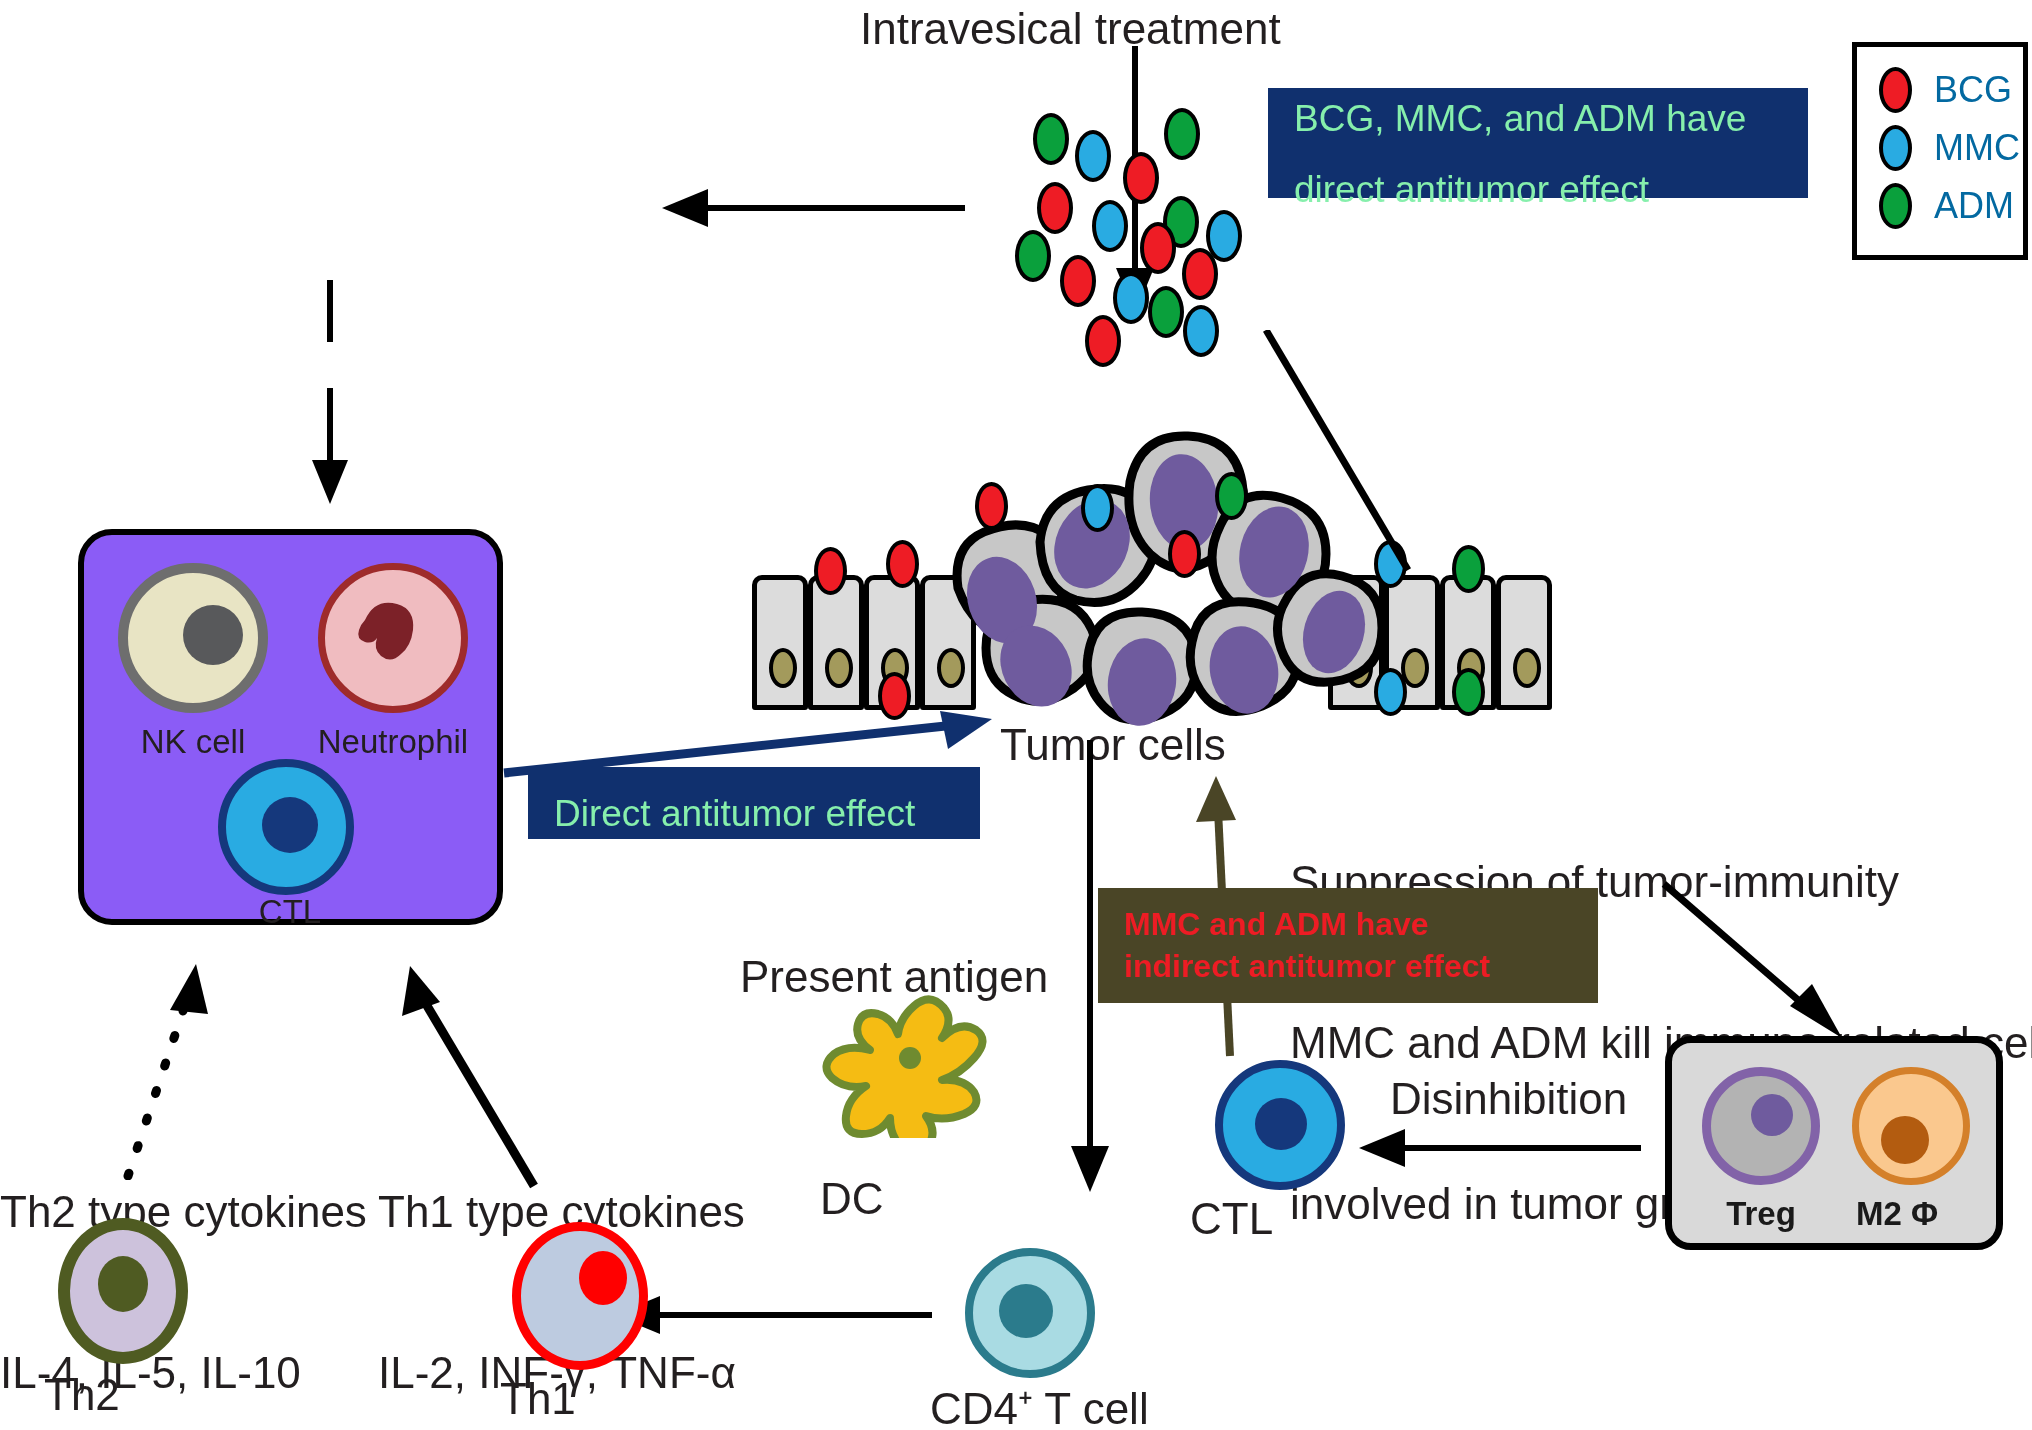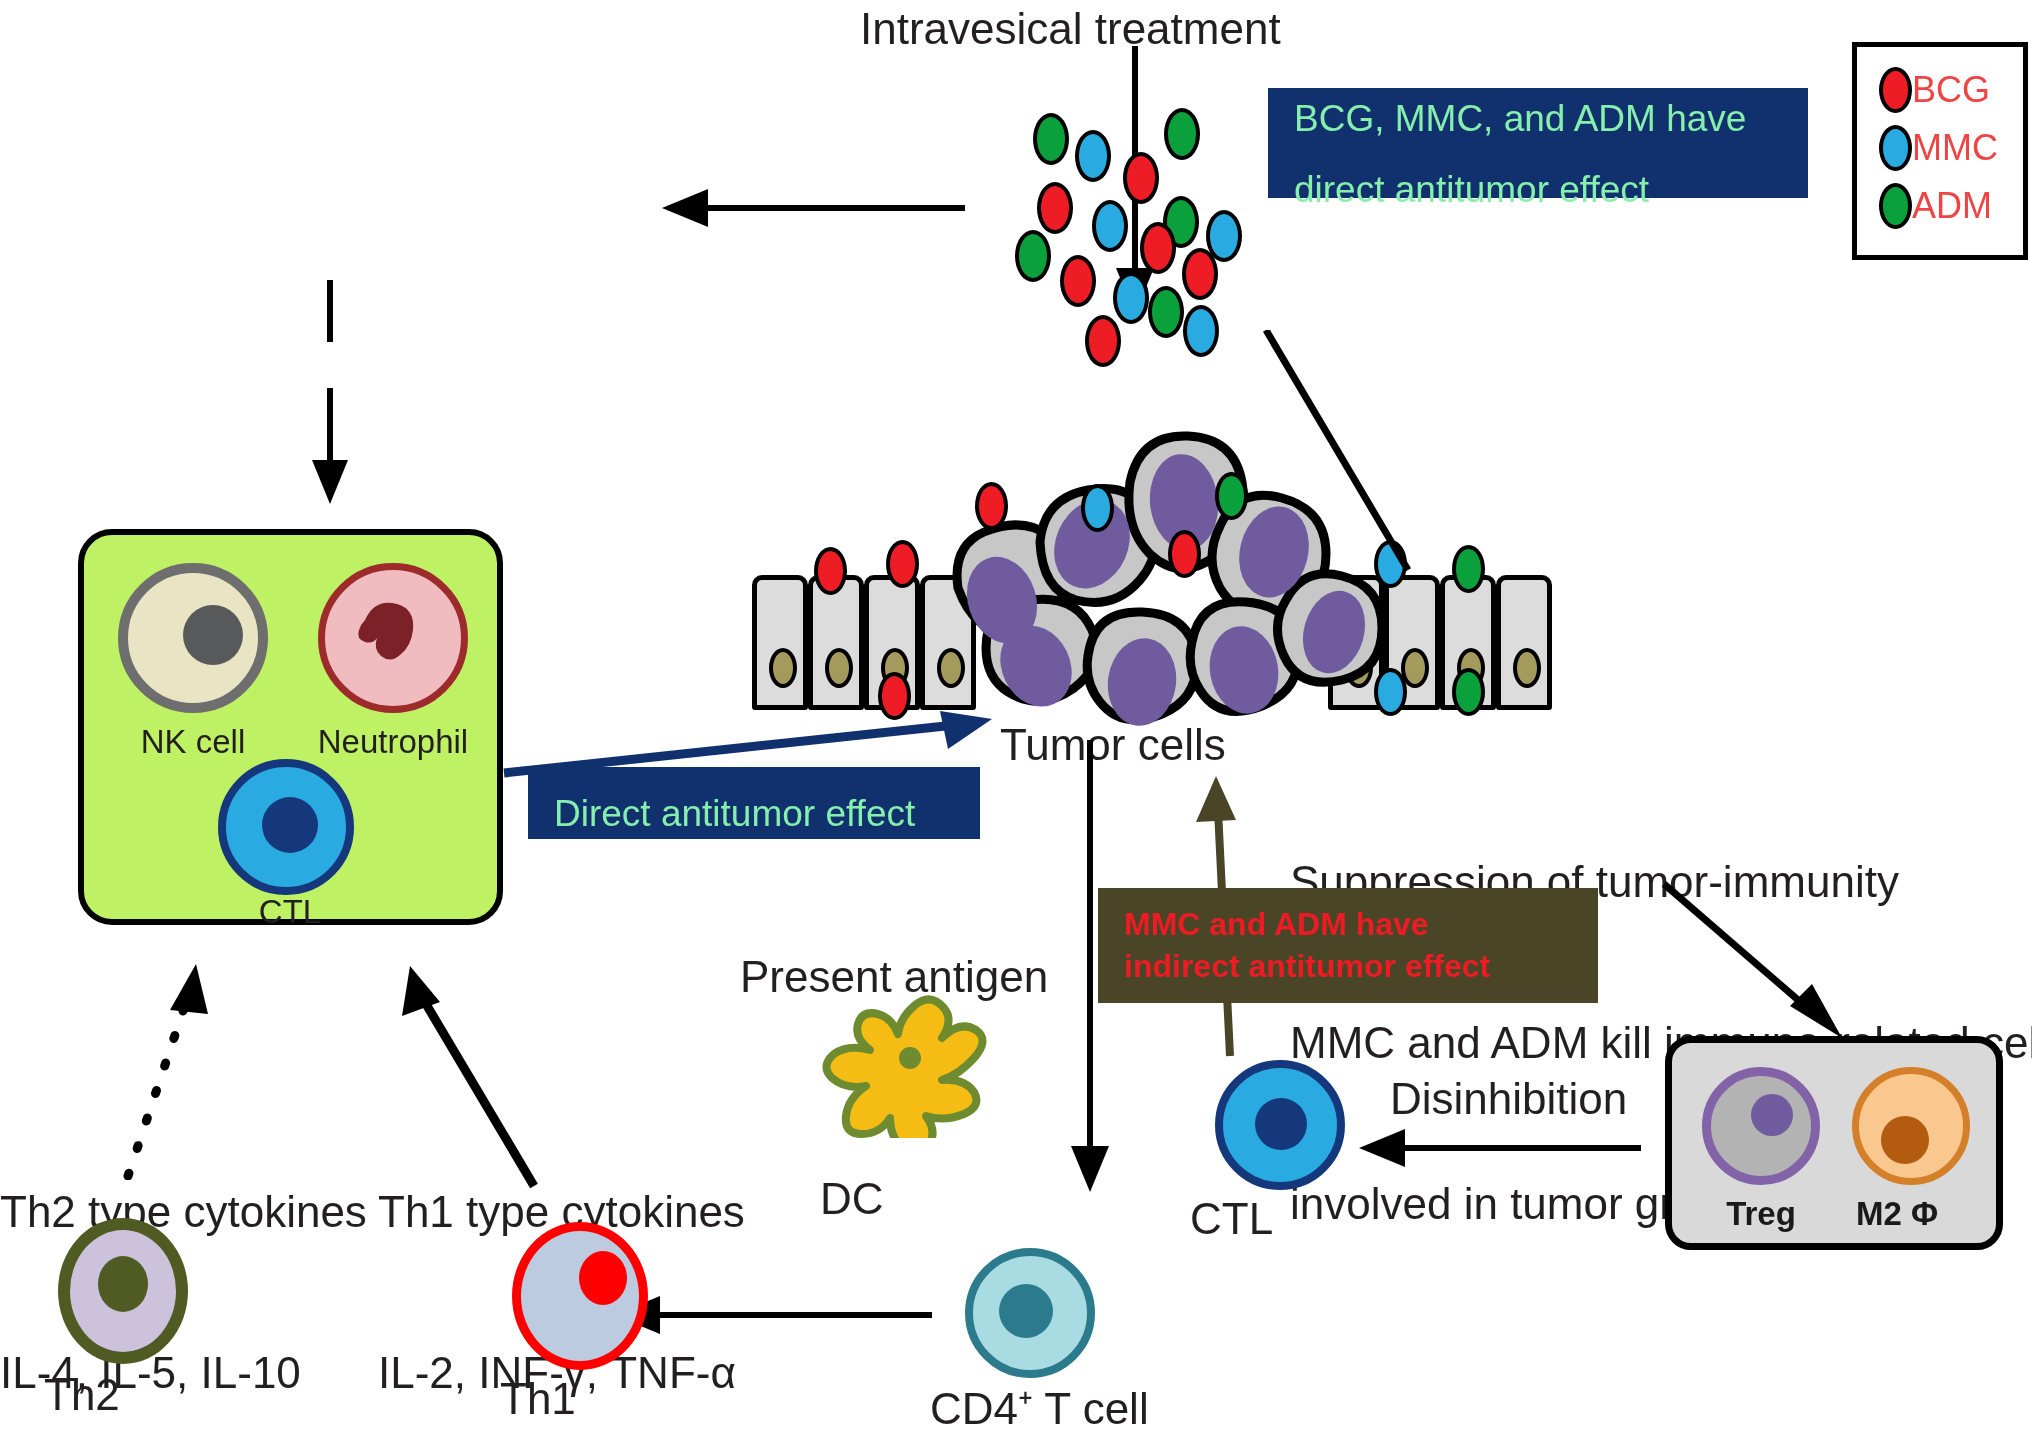--- a/index.html
+++ b/index.html
@@ -100,25 +100,26 @@
     border: 5px solid #000000;
     box-sizing: border-box;
   }
   .legend-row {
     display: flex;
     align-items: center;
     height: 58px;
   }
   .legend-label {
     font-size: 36px;
-    color: #ef4444;
+    color: #0369a1;
+    margin-left: 22px;
     white-space: pre;
   }
   .immune-box {
-    background: #bef264;
+    background: #8b5cf6;
     border: 6px solid #000000;
     border-radius: 34px;
     box-sizing: border-box;
   }
   .treg-box {
     background: #d9d9d9;
     border: 7px solid #000000;
     border-radius: 26px;
     box-sizing: border-box;
   }

